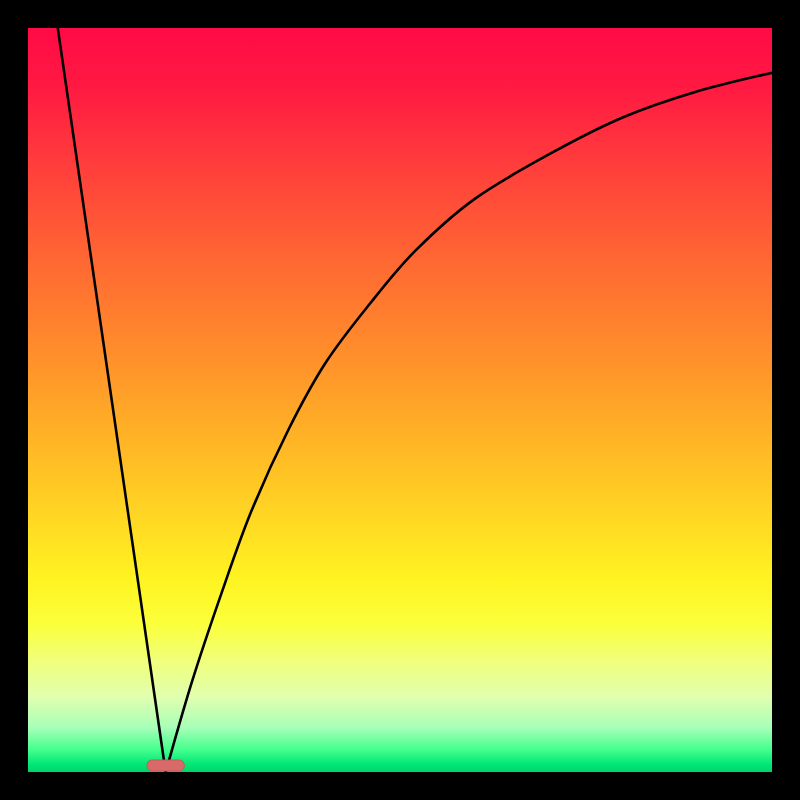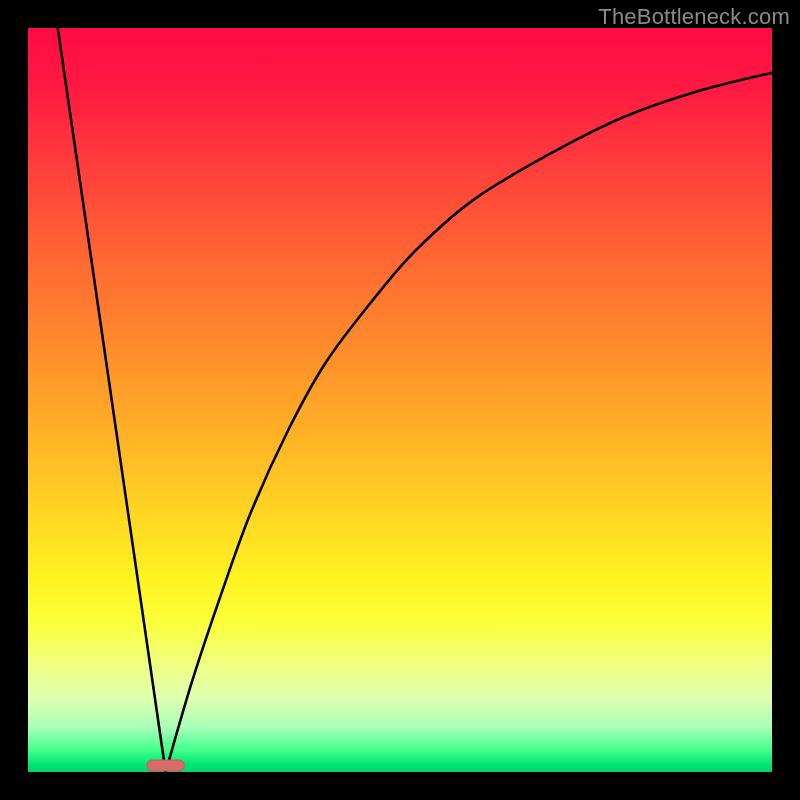--- a/index.html
+++ b/index.html
@@ -64,14 +64,13 @@
 </head>
 <body>
 
 <div class="frame">
   <div class="plot">
     <svg class="curve" viewBox="0 0 744 744" preserveAspectRatio="none">
       <path fill="none" stroke="#000" stroke-width="2.6" stroke-linejoin="round" stroke-linecap="round" d="M 29.76 0 L 137.64 744 L 137.64 744 C 141.98 729.12 154.38 684.48 163.68 654.72 C 172.98000000000002 624.96 183.52 593.96 193.44 565.44 C 203.35999999999999 536.9200000000001 212.04 510.88000000000005 223.2 483.6 C 234.35999999999999 456.32 247.99999999999997 426.56 260.4 401.76 C 272.79999999999995 376.96 283.96000000000004 355.87999999999994 297.6 334.79999999999995 C 311.24 313.71999999999997 327.36 293.87999999999994 342.24 275.28 C 357.12 256.68 369.52 240.56000000000003 386.88 223.20000000000005 C 404.24 205.84000000000006 424.08 187.24 446.4 171.12 C 468.71999999999997 155 495.99999999999994 140.12000000000003 520.8 126.48000000000002 C 545.5999999999999 112.84000000000002 570.4000000000001 99.81999999999998 595.2 89.27999999999997 C 620 78.73999999999997 644.8000000000001 70.68 669.6 63.24000000000001 C 694.4 55.80000000000001 731.6 47.73999999999999 744 44.639999999999986"></path>
       <rect rx="5" ry="5" fill="#d86a6a" stroke="#c85a5a" stroke-width="1" x="119.04" y="732" width="37.199999999999974" height="11"></rect>
     </svg>
   </div>
-  <div class="watermark">TheBottleneck.com</div>
 </div>
 
 </body></html>

